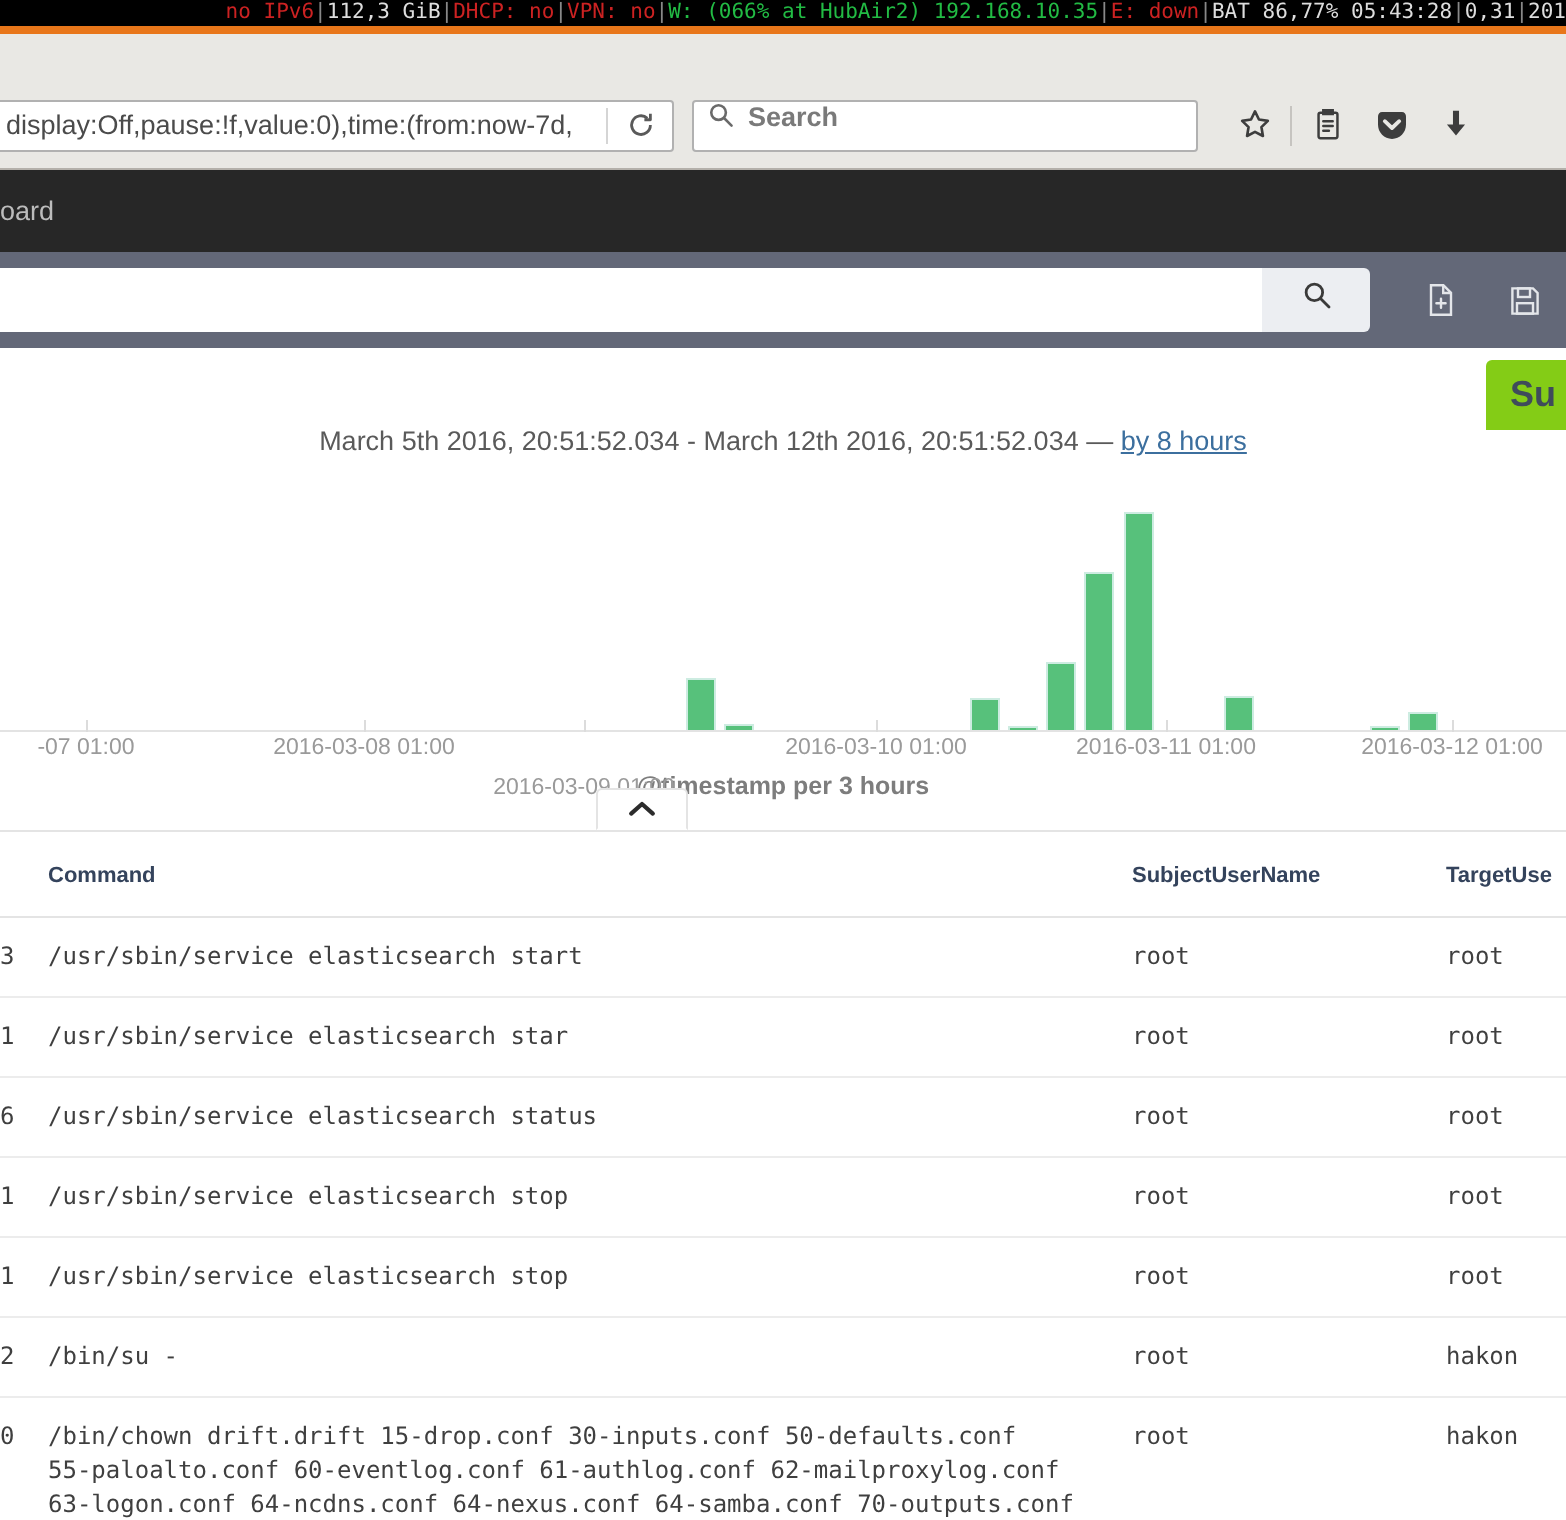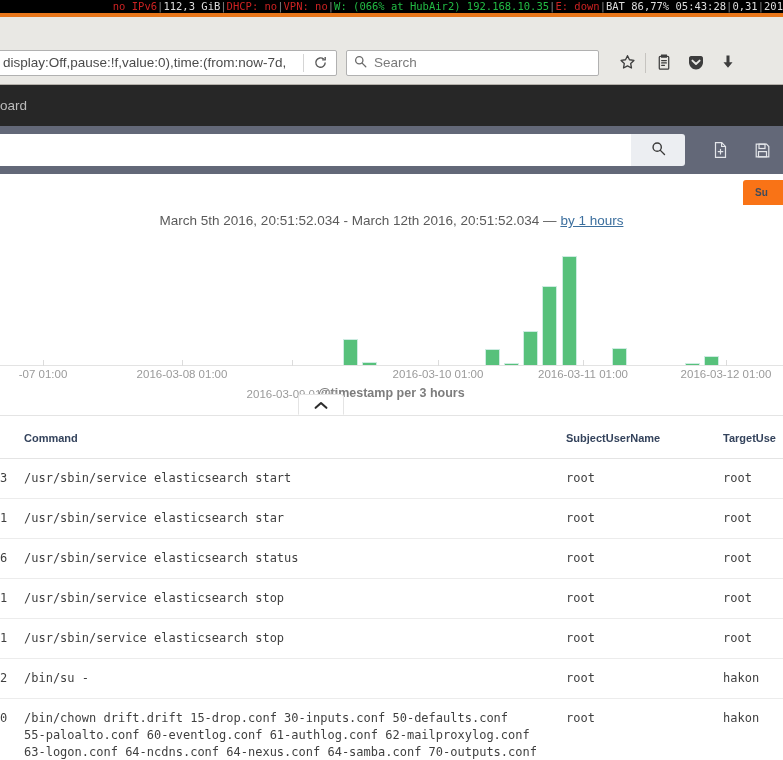--- a/index.html
+++ b/index.html
@@ -69,22 +69,23 @@
     width: 32px; height: 24px;
     display: flex; align-items: center; justify-content: center;
     color: #5a5a5a;
   }
   .searchbar {
     width: 253px; height: 26px;
     margin-left: 9px;
     background: #ffffff;
     border: 1px solid #b1b1b1;
     border-radius: 2px;
-    display: flex; align-items: center;
+    display: flex; align-items: flex-start;
     padding: 0 7px;
+    font-weight: bold;
   }
   .searchbar .ph { font-size: 13.5px; color: #7a7a7a; margin-left: 7px; }
   .tb-icons { display: flex; align-items: center; margin-left: 12px; gap: 0px; }
   .tb-icon {
     width: 32px; height: 30px;
     display: flex; align-items: center; justify-content: center;
     color: #4a4a4a;
   }
   .tb-vdiv { width: 1px; height: 20px; background: #c6c4c0; margin: 0 2px; }
 
@@ -138,24 +139,24 @@
   
   .content { position: relative; background: #ffffff; }
   .subtab-wrap {
     height: 34px;
     background: #ffffff;
     position: relative;
   }
   .subtab {
     position: absolute;
     right: 0; top: 6px;
-    background: #f97316;
+    background: #84cc16;
     border-radius: 3px 0 0 0;
     padding: 7px 10px 7px 12px;
-    font-size: 10px;
+    font-size: 18px;
     font-weight: bold;
     color: #3f4b5b;
     white-space: nowrap;
     width: 40px;
     overflow: hidden;
   }
 
   .chart-area { position: relative; height: 180px; }
   .chart-title {
     text-align: center;
@@ -355,21 +356,21 @@
 <div class="content">
 
   <div class="subtab-wrap">
     <div class="subtab">Su</div>
   </div>
 
   <div class="chart-area">
     <div class="chart-title">
       <span>March 5th 2016, 20:51:52.034 - March 12th 2016, 20:51:52.034</span>
       <span>—</span>
-      <a href="#">by 1 hours</a>
+      <a href="#">by 8 hours</a>
     </div>
 
     <div class="plot">
       <div class="plot-inner" id="plotInner">
           <div class="bar" style="left: 343px; width: 15px; height: 26.5846px;"></div>
           <div class="bar" style="left: 362px; width: 15px; height: 3.93846px;"></div>
           <div class="bar" style="left: 485px; width: 15px; height: 16.7385px;"></div>
           <div class="bar" style="left: 504px; width: 15px; height: 3px;"></div>
           <div class="bar" style="left: 523px; width: 15px; height: 35.4462px;"></div>
           <div class="bar" style="left: 542px; width: 15px; height: 79.7538px;"></div>

